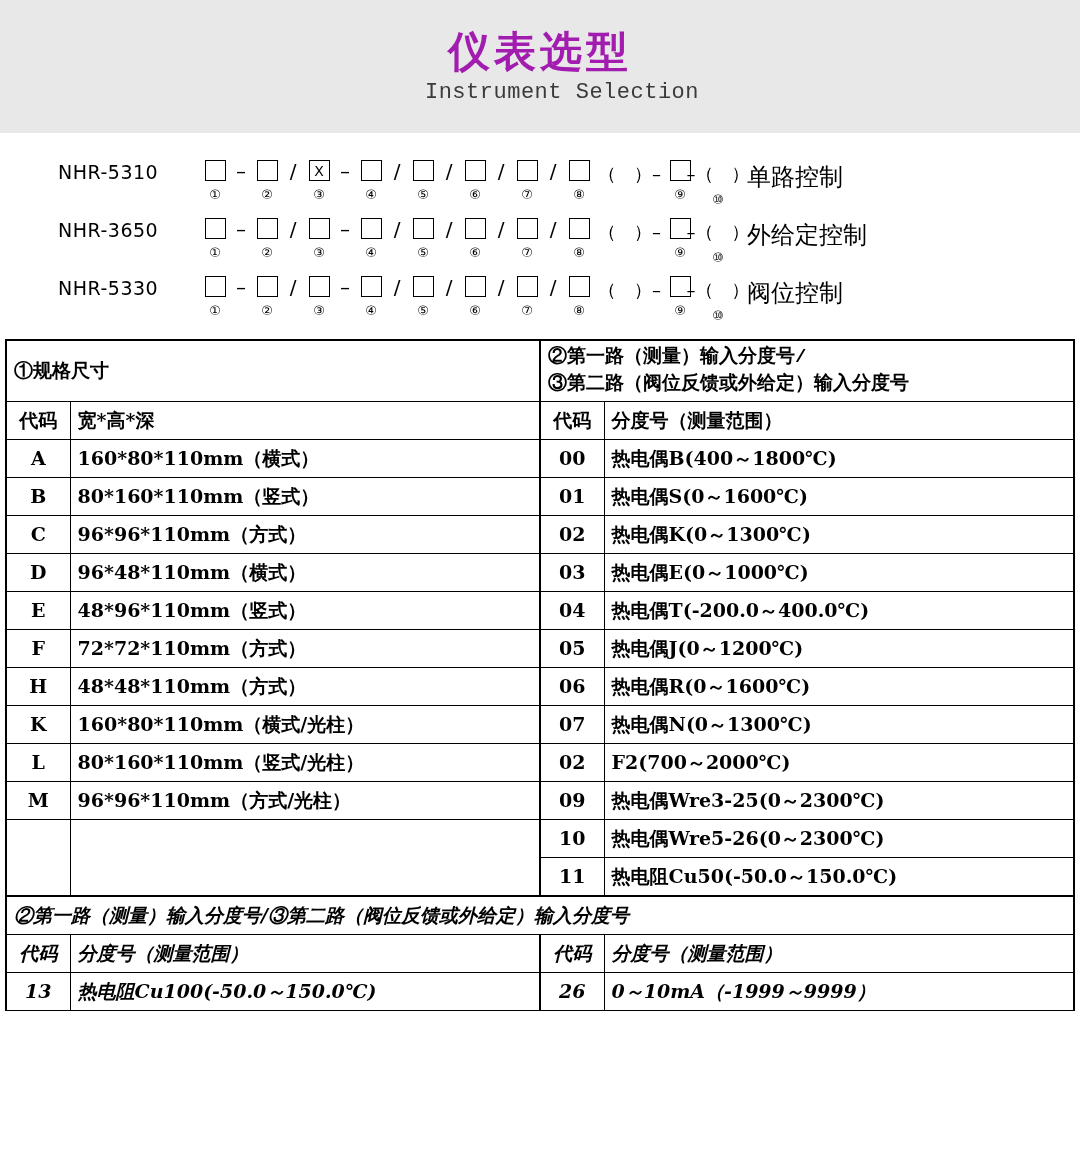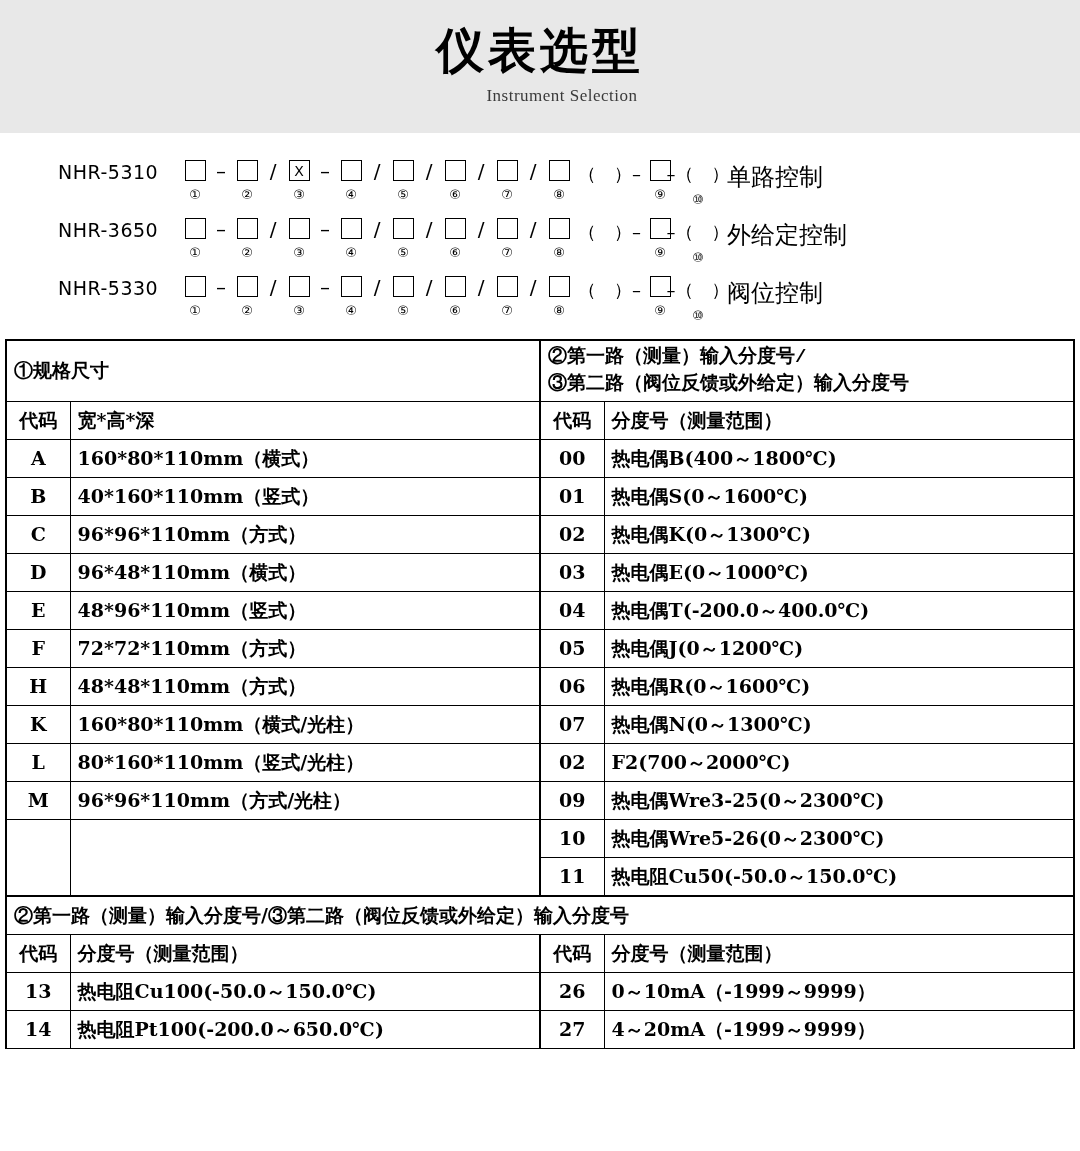--- a/index.html
+++ b/index.html
@@ -17,45 +17,46 @@
   .header {
     width: 1080px;
     height: 133px;
     background: #e8e8e8;
     display: flex;
     flex-direction: column;
     align-items: center;
     justify-content: center;
   }
   .header-title {
-    font-family: Liberation Mono, monospace;
+    font-family: Liberation Serif, serif;
     font-weight: bold;
-    font-size: 48px;
+    font-size: 42px;
     letter-spacing: 4px;
     line-height: 1.15;
-    color: #000000;
+    color: #a21caf;
   }
   .header-sub {
-    font-family: Liberation Serif, serif;
-    font-size: 17px;
+    font-family: Liberation Mono, monospace;
+    font-size: 22px;
     color: #3a3a3a;
     letter-spacing: 0.5px;
     margin-top: 4px;
     margin-left: 44px;
   }
 
   
   .codes {
     padding: 22px 0 6px 0;
   }
   .code-row {
     display: flex;
     align-items: flex-start;
     margin-bottom: 6px;
     padding-left: 58px;
+    gap: 20px;
   }
   .model-name {
     font-family: "DejaVu Sans", "Liberation Sans", sans-serif;
     font-size: 19px;
     letter-spacing: 0.5px;
     width: 118px;
     text-align: left;
     padding-top: 6px;
     white-space: nowrap;
   }
@@ -340,21 +341,21 @@
     </tr>
 
     <tr>
       <td class="center thick-left">A</td>
       <td>160*80*110mm（横式）</td>
       <td class="center mid-thick">00</td>
       <td class="thick-right">热电偶B(400～1800℃)</td>
     </tr>
     <tr>
       <td class="center thick-left">B</td>
-      <td>40*160*110mm（竖式）</td>
+      <td>80*160*110mm（竖式）</td>
       <td class="center mid-thick">01</td>
       <td class="thick-right">热电偶S(0～1600℃)</td>
     </tr>
     <tr>
       <td class="center thick-left">C</td>
       <td>96*96*110mm（方式）</td>
       <td class="center mid-thick">02</td>
       <td class="thick-right">热电偶K(0～1300℃)</td>
     </tr>
     <tr>
@@ -407,21 +408,21 @@
     </tr>
     <tr>
       <td class="center thick-left" style="border-bottom:none;border-top:none;"></td>
       <td style="border-bottom:none;border-top:none;"></td>
       <td class="center mid-thick">11</td>
       <td class="thick-right">热电阻Cu50(-50.0～150.0℃)</td>
     </tr>
   </tbody>
 </table>
 
-<table class="spec" style="margin-top:-1px;">
+<table class="spec" style="margin-top:-1px;font-style:italic;">
   <colgroup>
     <col class="col-code">
       <col class="col-desc">
       <col class="col-code">
       <col class="col-desc">
   </colgroup>
   <tbody>
     <tr>
       <td class="hdr thick-left thick-right" colspan="4" style="border-top:2.5px solid #000;">②第一路（测量）输入分度号/③第二路（阀位反馈或外给定）输入分度号</td>
     </tr>
@@ -430,20 +431,14 @@
       <td>分度号（测量范围）</td>
       <td class="center mid-thick">代码</td>
       <td class="thick-right">分度号（测量范围）</td>
     </tr>
     <tr>
       <td class="center thick-left">13</td>
       <td>热电阻Cu100(-50.0～150.0℃)</td>
       <td class="center mid-thick">26</td>
       <td class="thick-right">0～10mA（-1999～9999）</td>
     </tr>
-    <tr>
-      <td class="center thick-left">14</td>
-      <td>热电阻Pt100(-200.0～650.0℃)</td>
-      <td class="center mid-thick">27</td>
-      <td class="thick-right">4～20mA（-1999～9999）</td>
-    </tr>
   </tbody>
 </table>
 
 </body></html>

